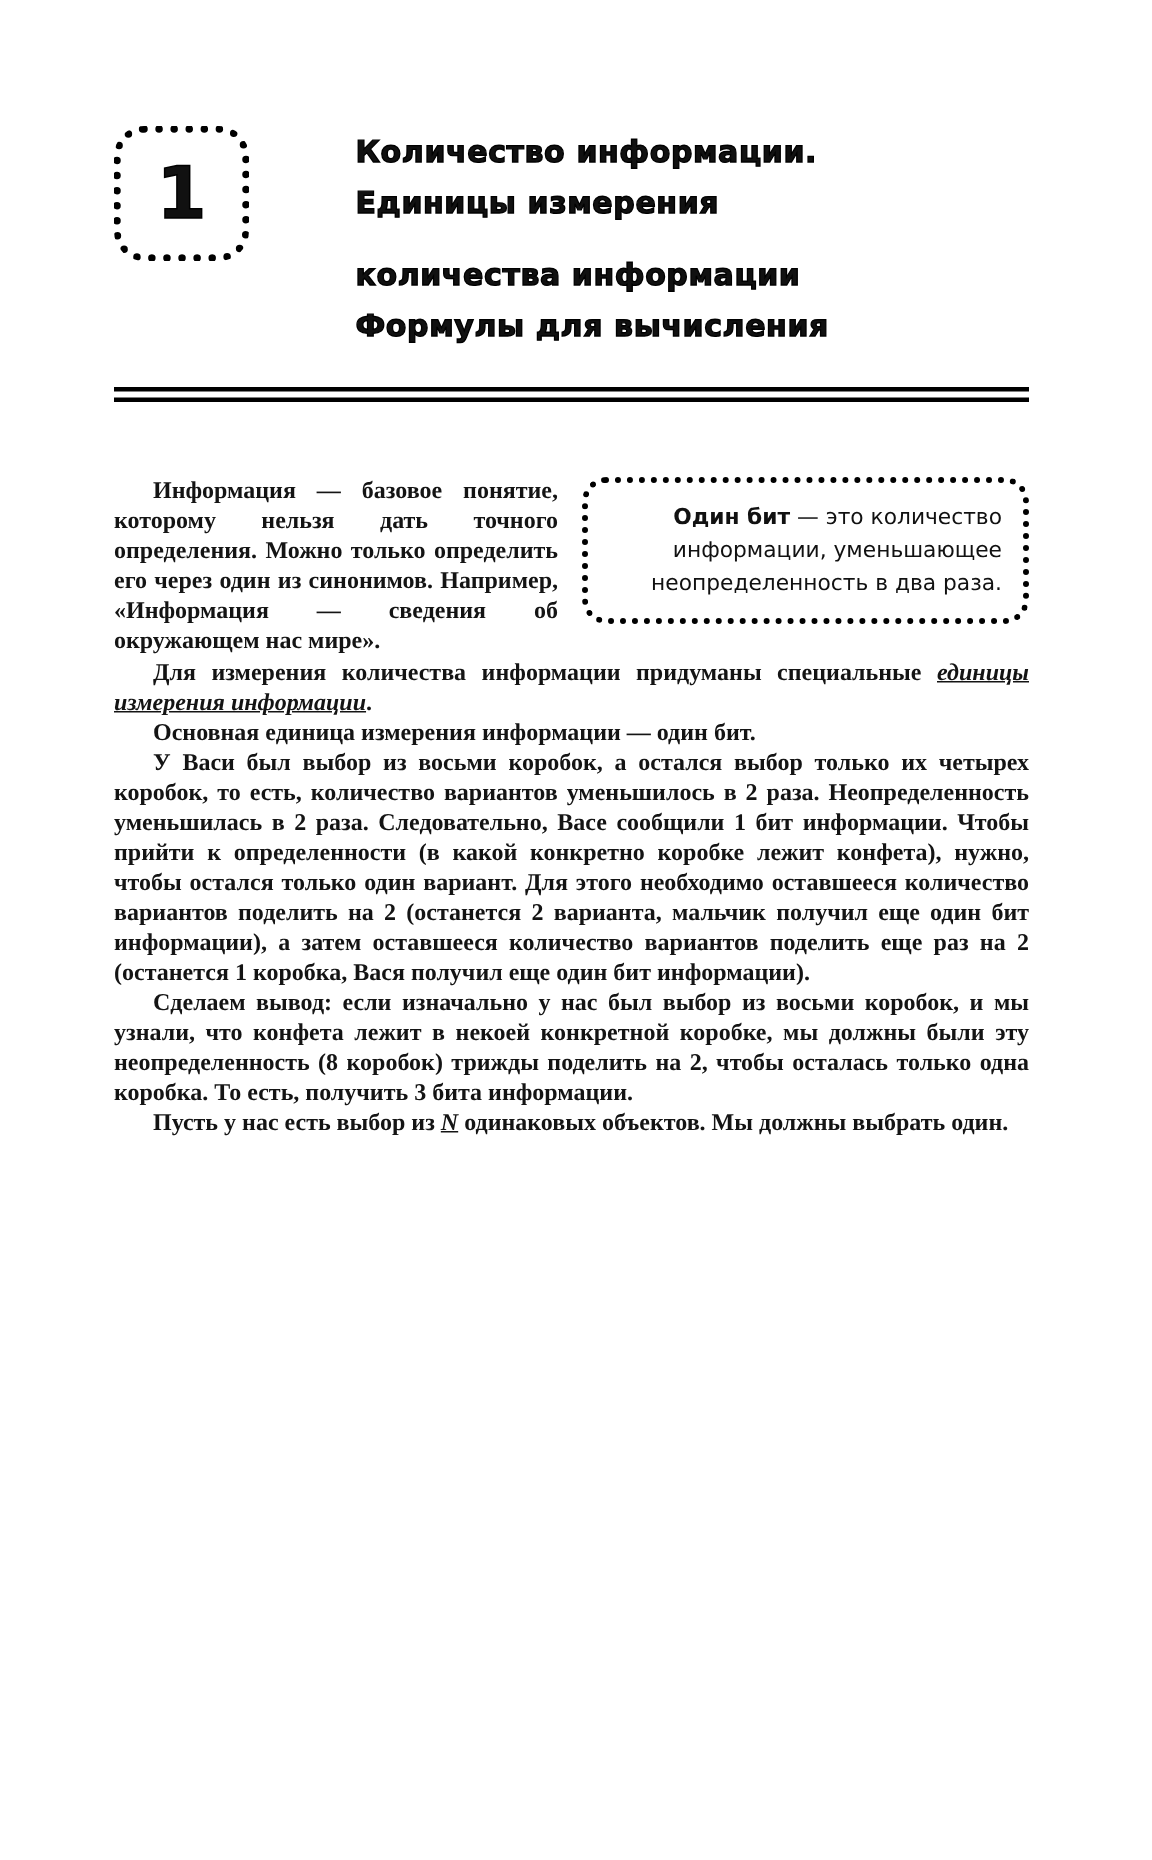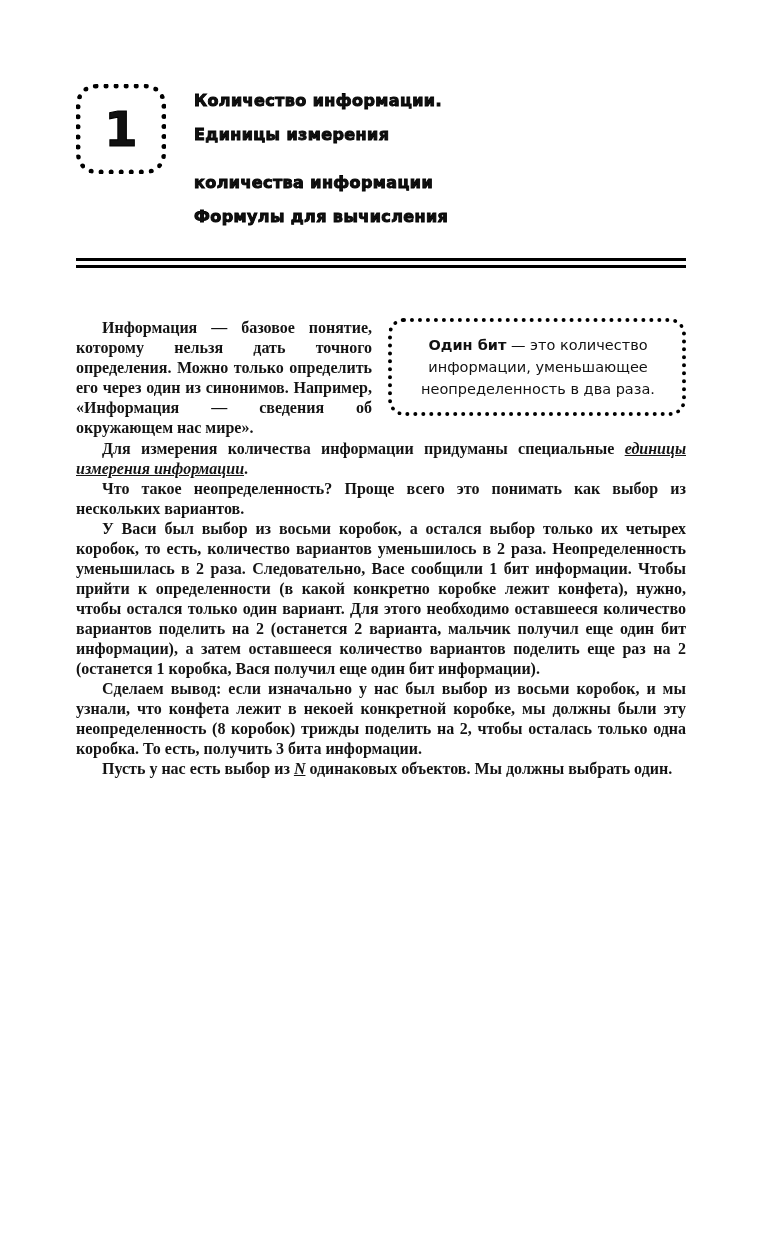--- a/index.html
+++ b/index.html
@@ -35,23 +35,24 @@
   .chapter-number {
     font-family: "DejaVu Sans", sans-serif;
     font-weight: bold;
     font-size: 48px;
     line-height: 1;
     -webkit-text-stroke: 1px #000;
   }
   .chapter-title {
     font-family: "DejaVu Sans", sans-serif;
     font-weight: bold;
-    font-size: 16px;
+    font-size: 20px;
     line-height: 34px;
     letter-spacing: 0.4px;
+    margin-left: 43px;
     -webkit-text-stroke: 0.9px #000;
   }
   .title-line { display: block; }
   .title-part2 { margin-top: 14px; }
 
   
   .double-rule {
     margin-top: 24px;
     height: 10px;
     border-top: 3px solid #000;
@@ -80,21 +81,21 @@
   .definition-box {
     flex: 1;
     border: 4px dotted #000;
     border-radius: 16px;
     padding: 13px 14px 12px 16px;
     font-family: "DejaVu Sans", sans-serif;
     font-size: 14.5px;
     line-height: 1.5;
     font-weight: normal;
     color: #111;
-    text-align: center;
+    text-align: right;
   }
   .definition-box b { font-weight: bold; }
 
   .body-section { margin-top: 1px; }
 </style>
 </head>
 <body>
 
 <div class="page">
 
@@ -123,21 +124,21 @@
     <aside class="definition-box">
       <b>Один бит</b><span> — это количество информации, уменьшающее неопределенность в два раза.</span>
     </aside>
   </section>
 
   <section class="body-section">
     <p class="body-par">
       <span>Для измерения количества информации придуманы специальные </span><i>единицы измерения информации</i><span>.</span>
     </p>
     <p class="body-par">
-      <span>Что такое неопределенность? Проще всего это понимать как выбор из нескольких вариантов.</span>
+      <span>Основная единица измерения информации — один бит.</span>
     </p>
     <p class="body-par">
       <span>У Васи был выбор из восьми коробок, а остался выбор только их четырех коробок, то есть, количество вариантов уменьшилось в 2 раза. Неопределенность уменьшилась в 2 раза. Следовательно, Васе сообщили 1 бит информации. Чтобы прийти к определенности (в какой конкретно коробке лежит конфета), нужно, чтобы остался только один вариант. Для этого необходимо оставшееся количество вариантов поделить на 2 (останется 2 варианта, мальчик получил еще один бит информации), а затем оставшееся количество вариантов поделить еще раз на 2 (останется 1 коробка, Вася получил еще один бит информации).</span>
     </p>
     <p class="body-par">
       <span>Сделаем вывод: если изначально у нас был выбор из восьми коробок, и мы узнали, что конфета лежит в некоей конкретной коробке, мы должны были эту неопределенность (8 коробок) трижды поделить на 2, чтобы осталась только одна коробка. То есть, получить 3 бита информации.</span>
     </p>
     <p class="body-par">
       <span>Пусть у нас есть выбор из </span><i>N</i><span> одинаковых объектов. Мы должны выбрать один.</span>
     </p>

